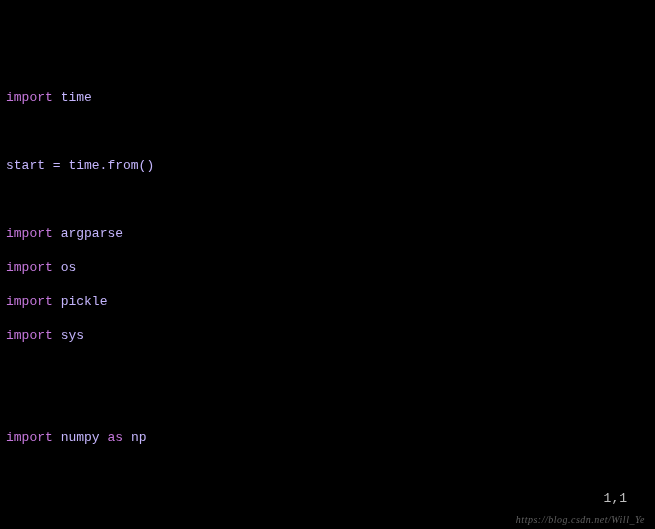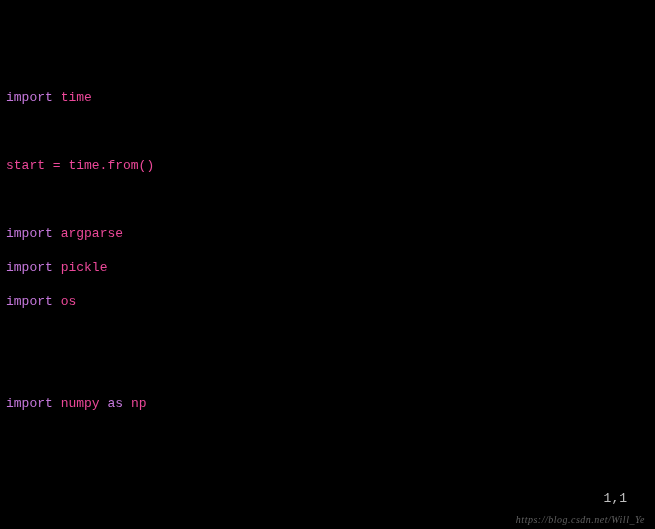--- a/index.html
+++ b/index.html
@@ -11,21 +11,21 @@
     font-size: 13px;
     line-height: 17px;
     overflow: hidden;
     position: relative;
     white-space: pre;
   }
   .code {
     padding: 4px 6px;
   }
   .kw-pink { color: #c678dd; }
-  .kw-white { color: #ec4899; }
+  .kw-white { color: #c4b5fd; }
   .watermark {
     position: absolute;
     right: 10px;
     bottom: 1px;
     color: #606060;
     font-size: 10px;
     font-style: italic;
     font-family: "Times New Roman", serif;
     letter-spacing: 0.5px;
   }
@@ -41,22 +41,23 @@
 <body>
 
 
 
 <div class="code">
 <div><span class="kw-pink">import</span> <span class="kw-white">time</span></div>
 <div> </div>
 <div><span class="kw-white">start = time.from()</span></div>
 <div> </div>
 <div><span class="kw-pink">import</span> <span class="kw-white">argparse</span></div>
+<div><span class="kw-pink">import</span> <span class="kw-white">os</span></div>
 <div><span class="kw-pink">import</span> <span class="kw-white">pickle</span></div>
-<div><span class="kw-pink">import</span> <span class="kw-white">os</span></div>
+<div><span class="kw-pink">import</span> <span class="kw-white">sys</span></div>
 <div> </div>
 <div> </div>
 <div><span class="kw-pink">import</span> <span class="kw-white">numpy</span> <span class="kw-pink">as</span> <span class="kw-white">np</span></div>
 
 
 
 
 
 
 

